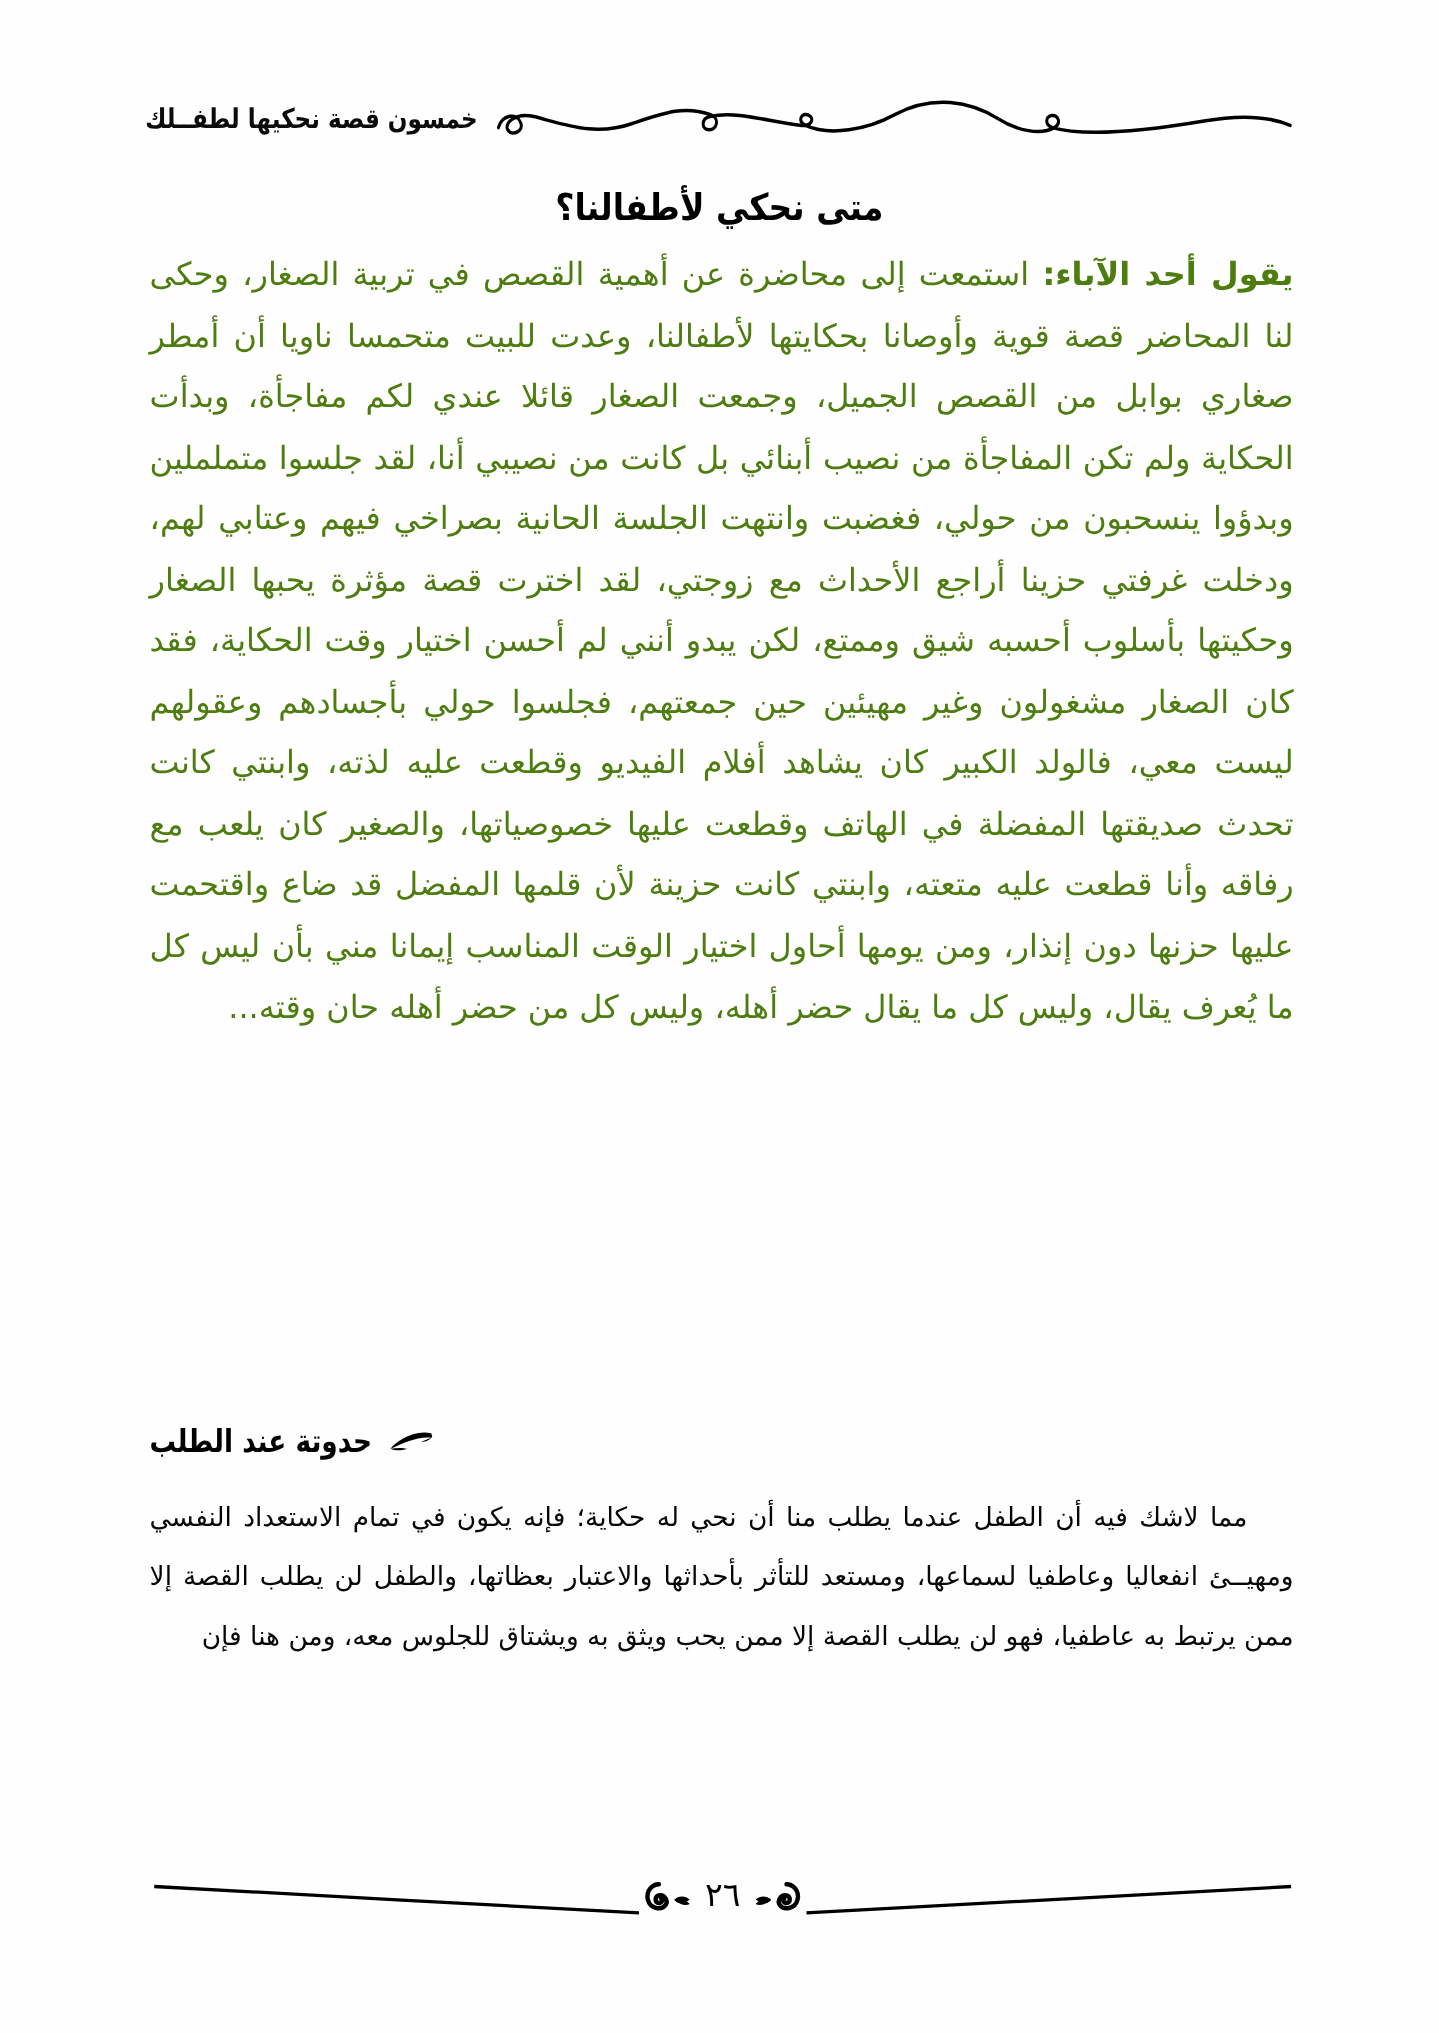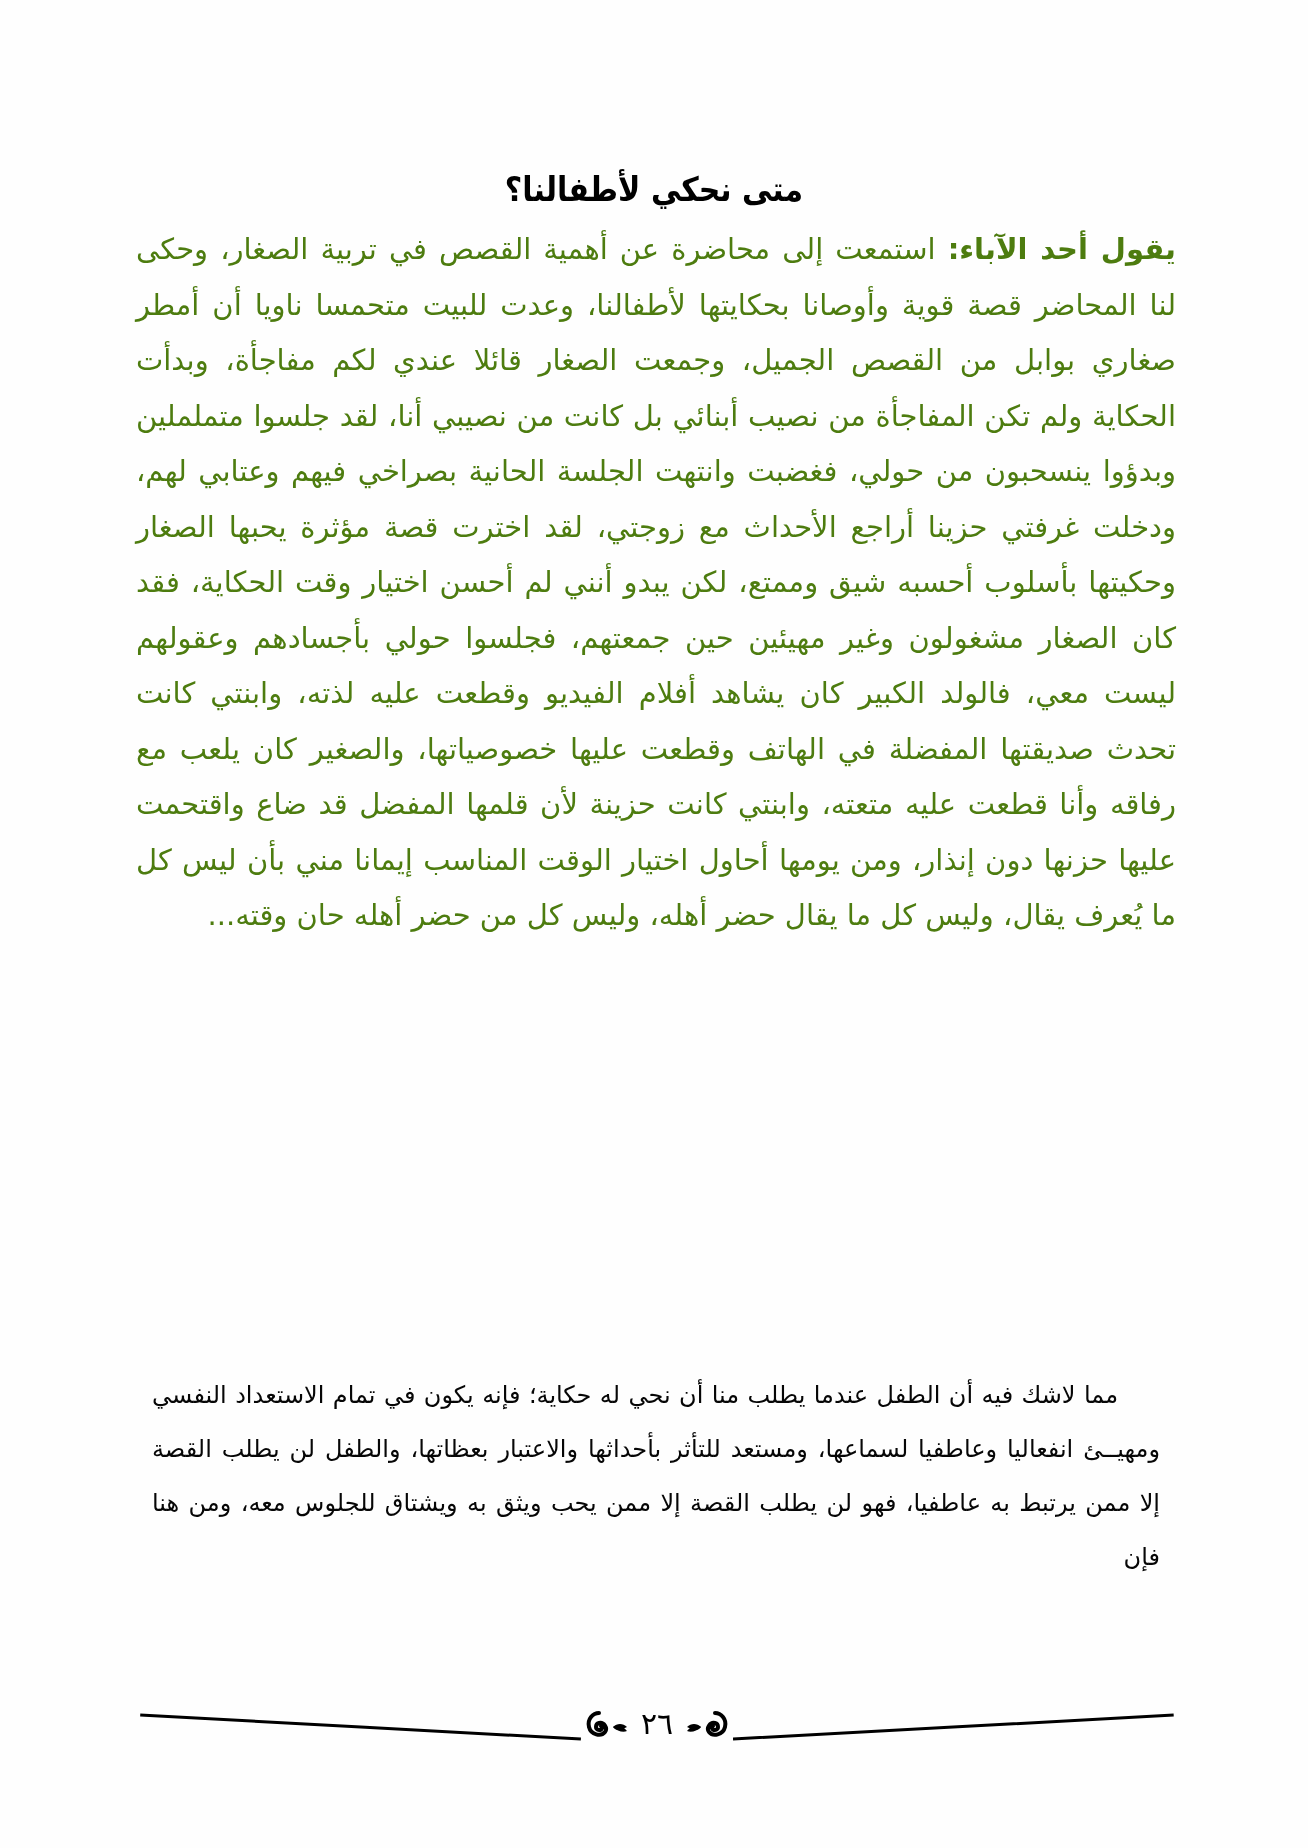--- a/index.html
+++ b/index.html
@@ -79,21 +79,21 @@
     text-align-last: center;
     font-size: 29px;
     line-height: 55.5px;
     color: #4d7c0f;
     text-justify: inter-word;
   }
   .para.first-para { text-align-last: right; }
   .lead-in { font-weight: 700; }
 
   .para-b {
-    margin: 16px;
+    margin: 0;
     text-align: justify;
     text-align-last: right;
     font-size: 24px;
     line-height: 54px;
     color: #060606;
   }
 
   
   .section-heading {
     position: absolute;
@@ -148,27 +148,52 @@
     justify-content: center;
   }
   .orn { width: 48px; height: 44px; }
   .orn svg { display: block; }
 </style>
 </head>
 <body>
 
 <div class="page">
 
+  <div class="page-header">
+    <div class="header-title">خمسون قصة نحكيها لطفــلك</div>
+    <div class="header-rule">
+      <svg viewBox="0 0 860 40" preserveAspectRatio="none" xmlns="http://www.w3.org/2000/svg">
+        <path d="M6,26 C10,14 26,12 30,22 C33,30 20,34 16,28 C12,22 24,12 44,16
+                 C80,24 110,34 150,22 C185,12 205,6 232,14
+                 C243,17 240,28 231,28 C223,28 222,18 232,16
+                 C262,10 300,22 330,24 C340,25 344,18 338,15
+                 C331,11 324,20 334,24 C360,34 400,28 430,14
+                 C470,-4 510,2 540,18 C560,29 586,33 600,26
+                 C608,22 604,14 597,15 C590,16 590,24 598,26
+                 C630,34 690,30 760,20 C800,14 830,16 852,24" fill="none" stroke="#000" stroke-width="3.2" stroke-linecap="round"></path>
+      </svg>
+    </div>
+  </div>
 
   <h1 class="doc-title">متى نحكي لأطفالنا؟</h1>
 
   <div class="body-col">
     <p class="para first-para"><span class="lead-in">يقول أحد الآباء:</span><span> استمعت إلى محاضرة عن أهمية القصص في تربية الصغار، وحكى لنا المحاضر قصة قوية وأوصانا بحكايتها لأطفالنا، وعدت للبيت متحمسا ناويا أن أمطر صغاري بوابل من القصص الجميل، وجمعت الصغار قائلا عندي لكم مفاجأة، وبدأت الحكاية ولم تكن المفاجأة من نصيب أبنائي بل كانت من نصيبي أنا، لقد جلسوا متململين وبدؤوا ينسحبون من حولي، فغضبت وانتهت الجلسة الحانية بصراخي فيهم وعتابي لهم، ودخلت غرفتي حزينا أراجع الأحداث مع زوجتي، لقد اخترت قصة مؤثرة يحبها الصغار وحكيتها بأسلوب أحسبه شيق وممتع، لكن يبدو أنني لم أحسن اختيار وقت الحكاية، فقد كان الصغار مشغولون وغير مهيئين حين جمعتهم، فجلسوا حولي بأجسادهم وعقولهم ليست معي، فالولد الكبير كان يشاهد أفلام الفيديو وقطعت عليه لذته، وابنتي كانت تحدث صديقتها المفضلة في الهاتف وقطعت عليها خصوصياتها، والصغير كان يلعب مع رفاقه وأنا قطعت عليه متعته، وابنتي كانت حزينة لأن قلمها المفضل قد ضاع واقتحمت عليها حزنها دون إنذار، ومن يومها أحاول اختيار الوقت المناسب إيمانا مني بأن ليس كل ما يُعرف يقال، وليس كل ما يقال حضر أهله، وليس كل من حضر أهله حان وقته...</span></p>
   </div>
 
+  <div class="section-heading">
+    <span class="sh-text">حدوتة عند الطلب</span>
+    <span class="pen-icon">
+      <svg width="40" height="24" viewBox="0 0 40 24" xmlns="http://www.w3.org/2000/svg">
+        <path d="M38,5 C30,3 20,5 12,10 C7,13 3,16 1,19 C6,17 12,14 18,12
+                 C24,10 32,8 38,9 C36,10 32,11 29,13 C33,13 37,11 39,8 Z" fill="#000"></path>
+        <path d="M1,19 C5,21 11,21 16,19 C12,18 6,18 1,19 Z" fill="#000"></path>
+      </svg>
+    </span>
+  </div>
 
   <div class="body-col" style="top:1352px;">
     <p class="para-b" style="text-indent:42px;">مما لاشك فيه أن الطفل عندما يطلب منا أن نحي له حكاية؛ فإنه يكون في تمام الاستعداد النفسي ومهيــئ انفعاليا وعاطفيا لسماعها، ومستعد للتأثر بأحداثها والاعتبار بعظاتها، والطفل لن يطلب القصة إلا ممن يرتبط به عاطفيا، فهو لن يطلب القصة إلا ممن يحب ويثق به ويشتاق للجلوس معه، ومن هنا فإن</p>
   </div>
 
   <div class="page-footer">
     <div class="footer-rule">
       <svg viewBox="0 0 400 56" preserveAspectRatio="none" xmlns="http://www.w3.org/2000/svg">
         <path d="M0,40 C120,34 280,22 398,16" fill="none" stroke="#000" stroke-width="3"></path>
       </svg>

